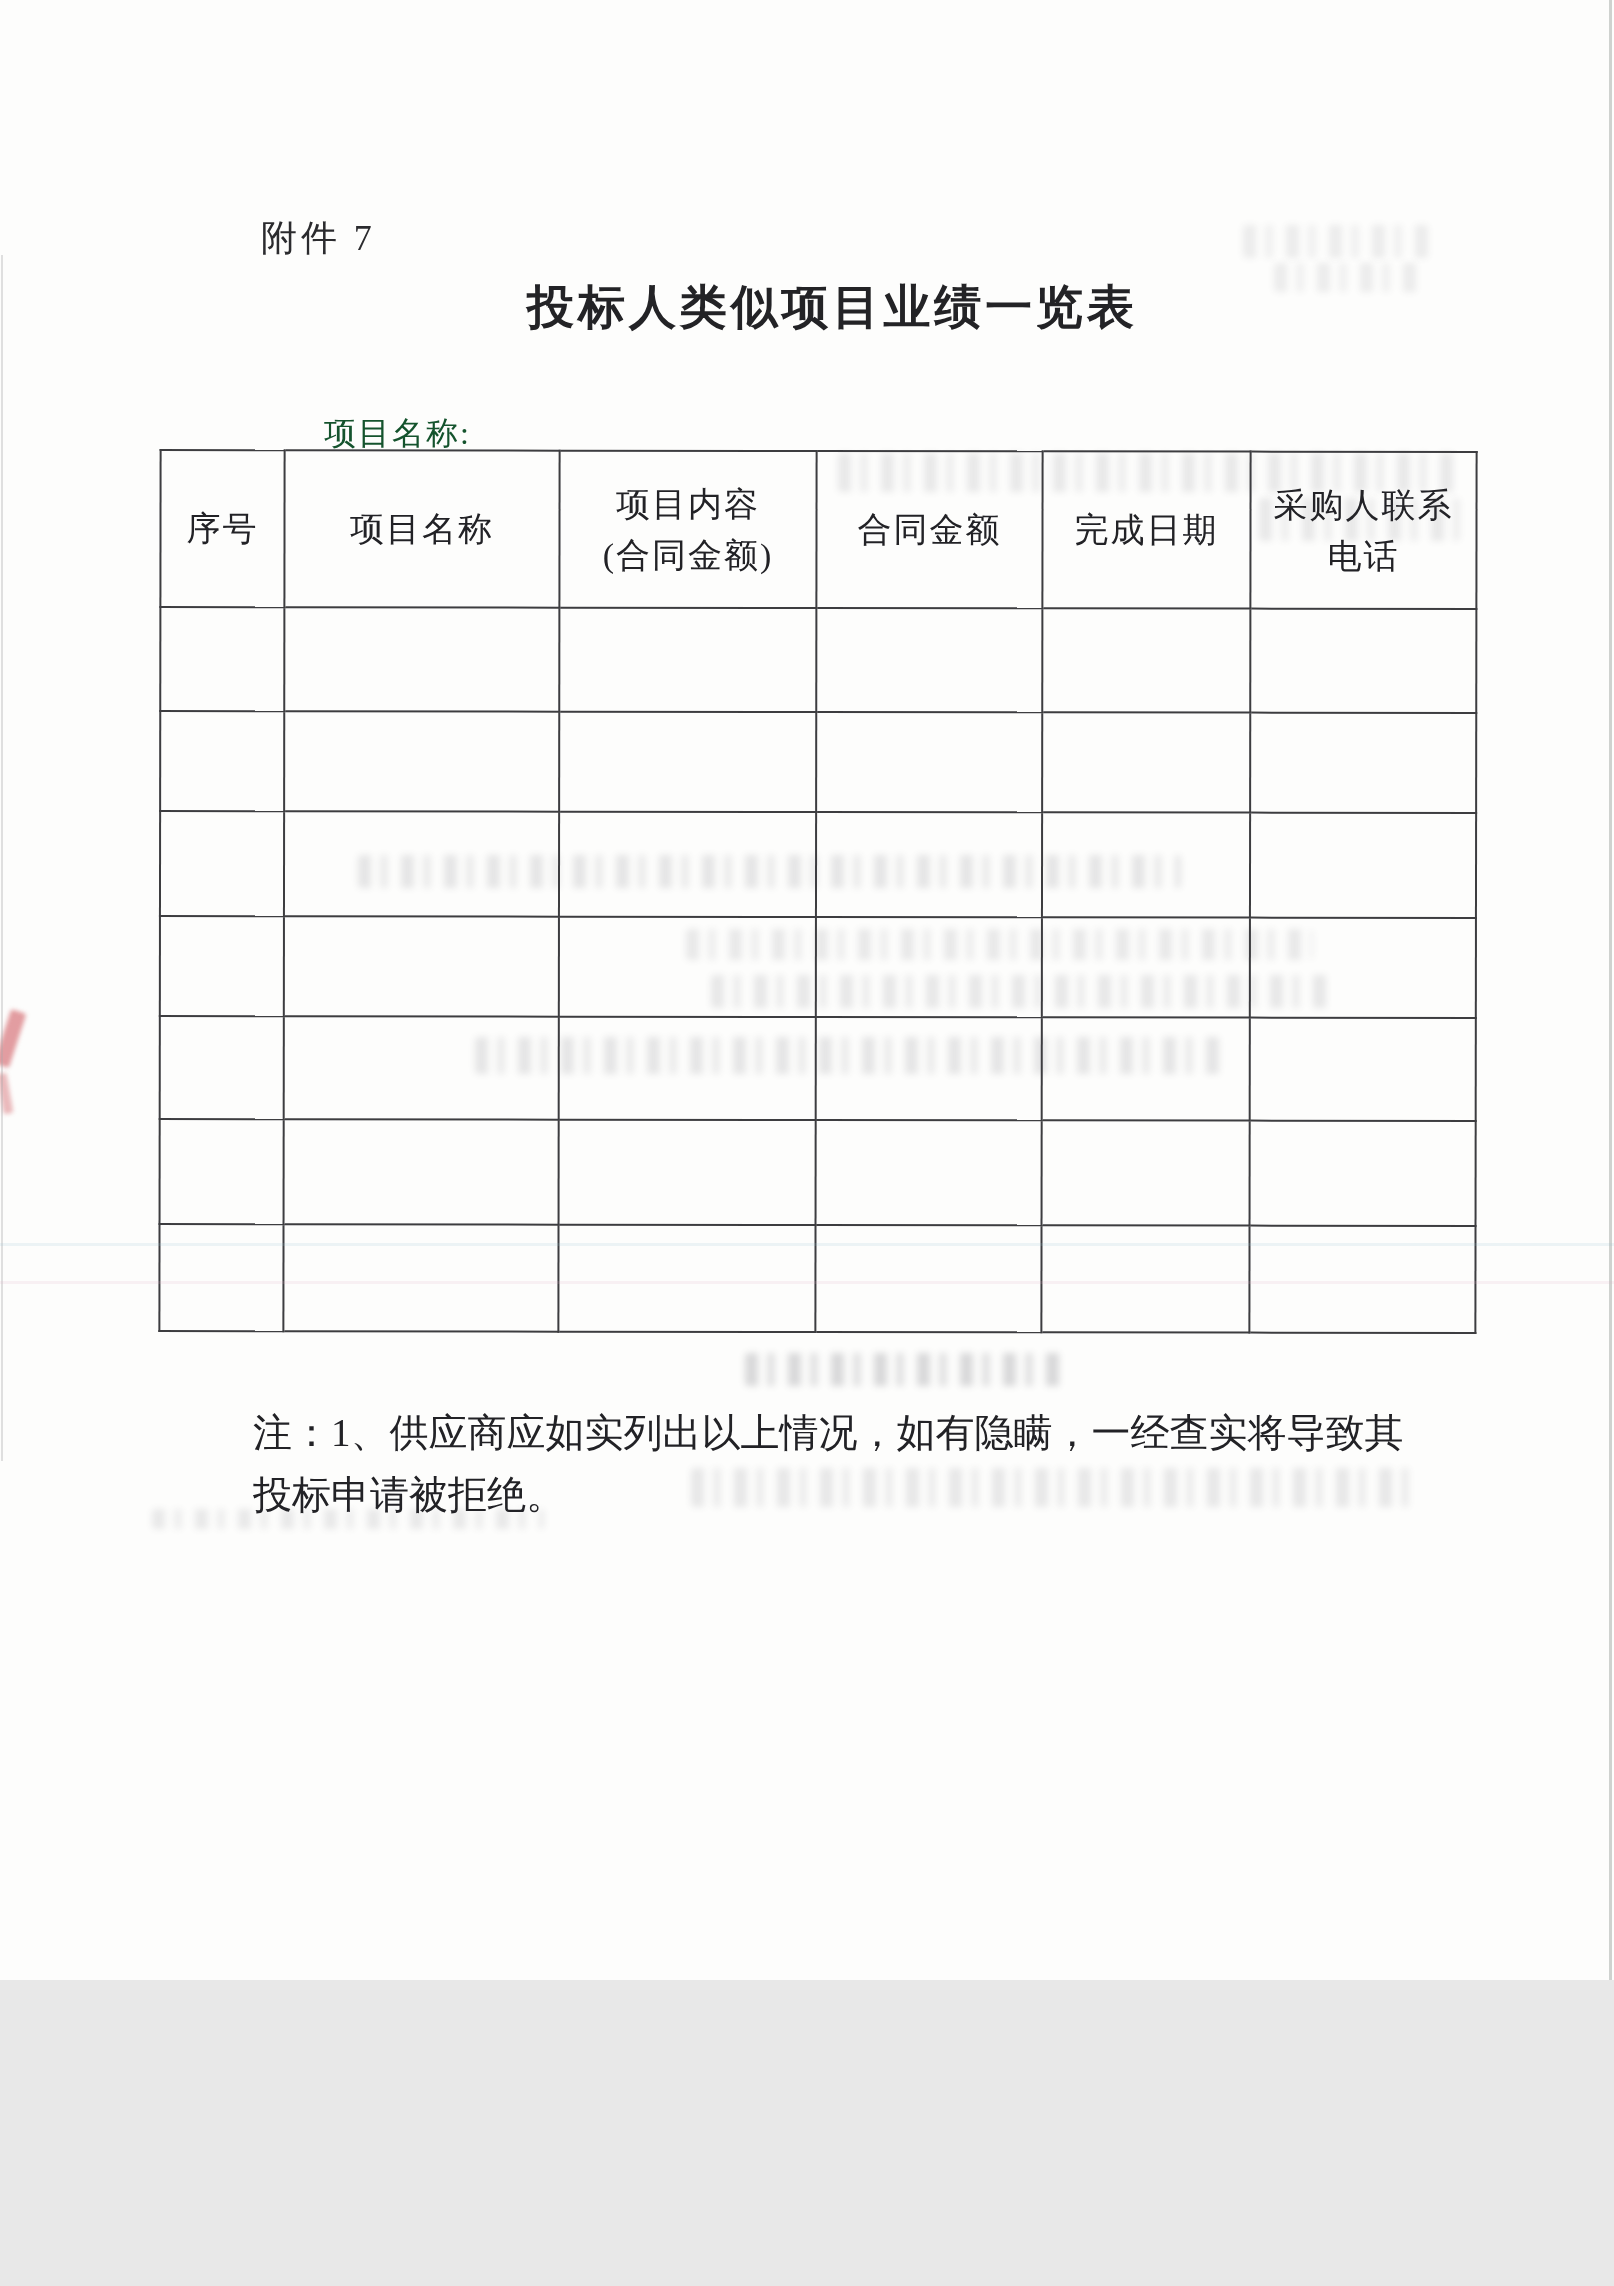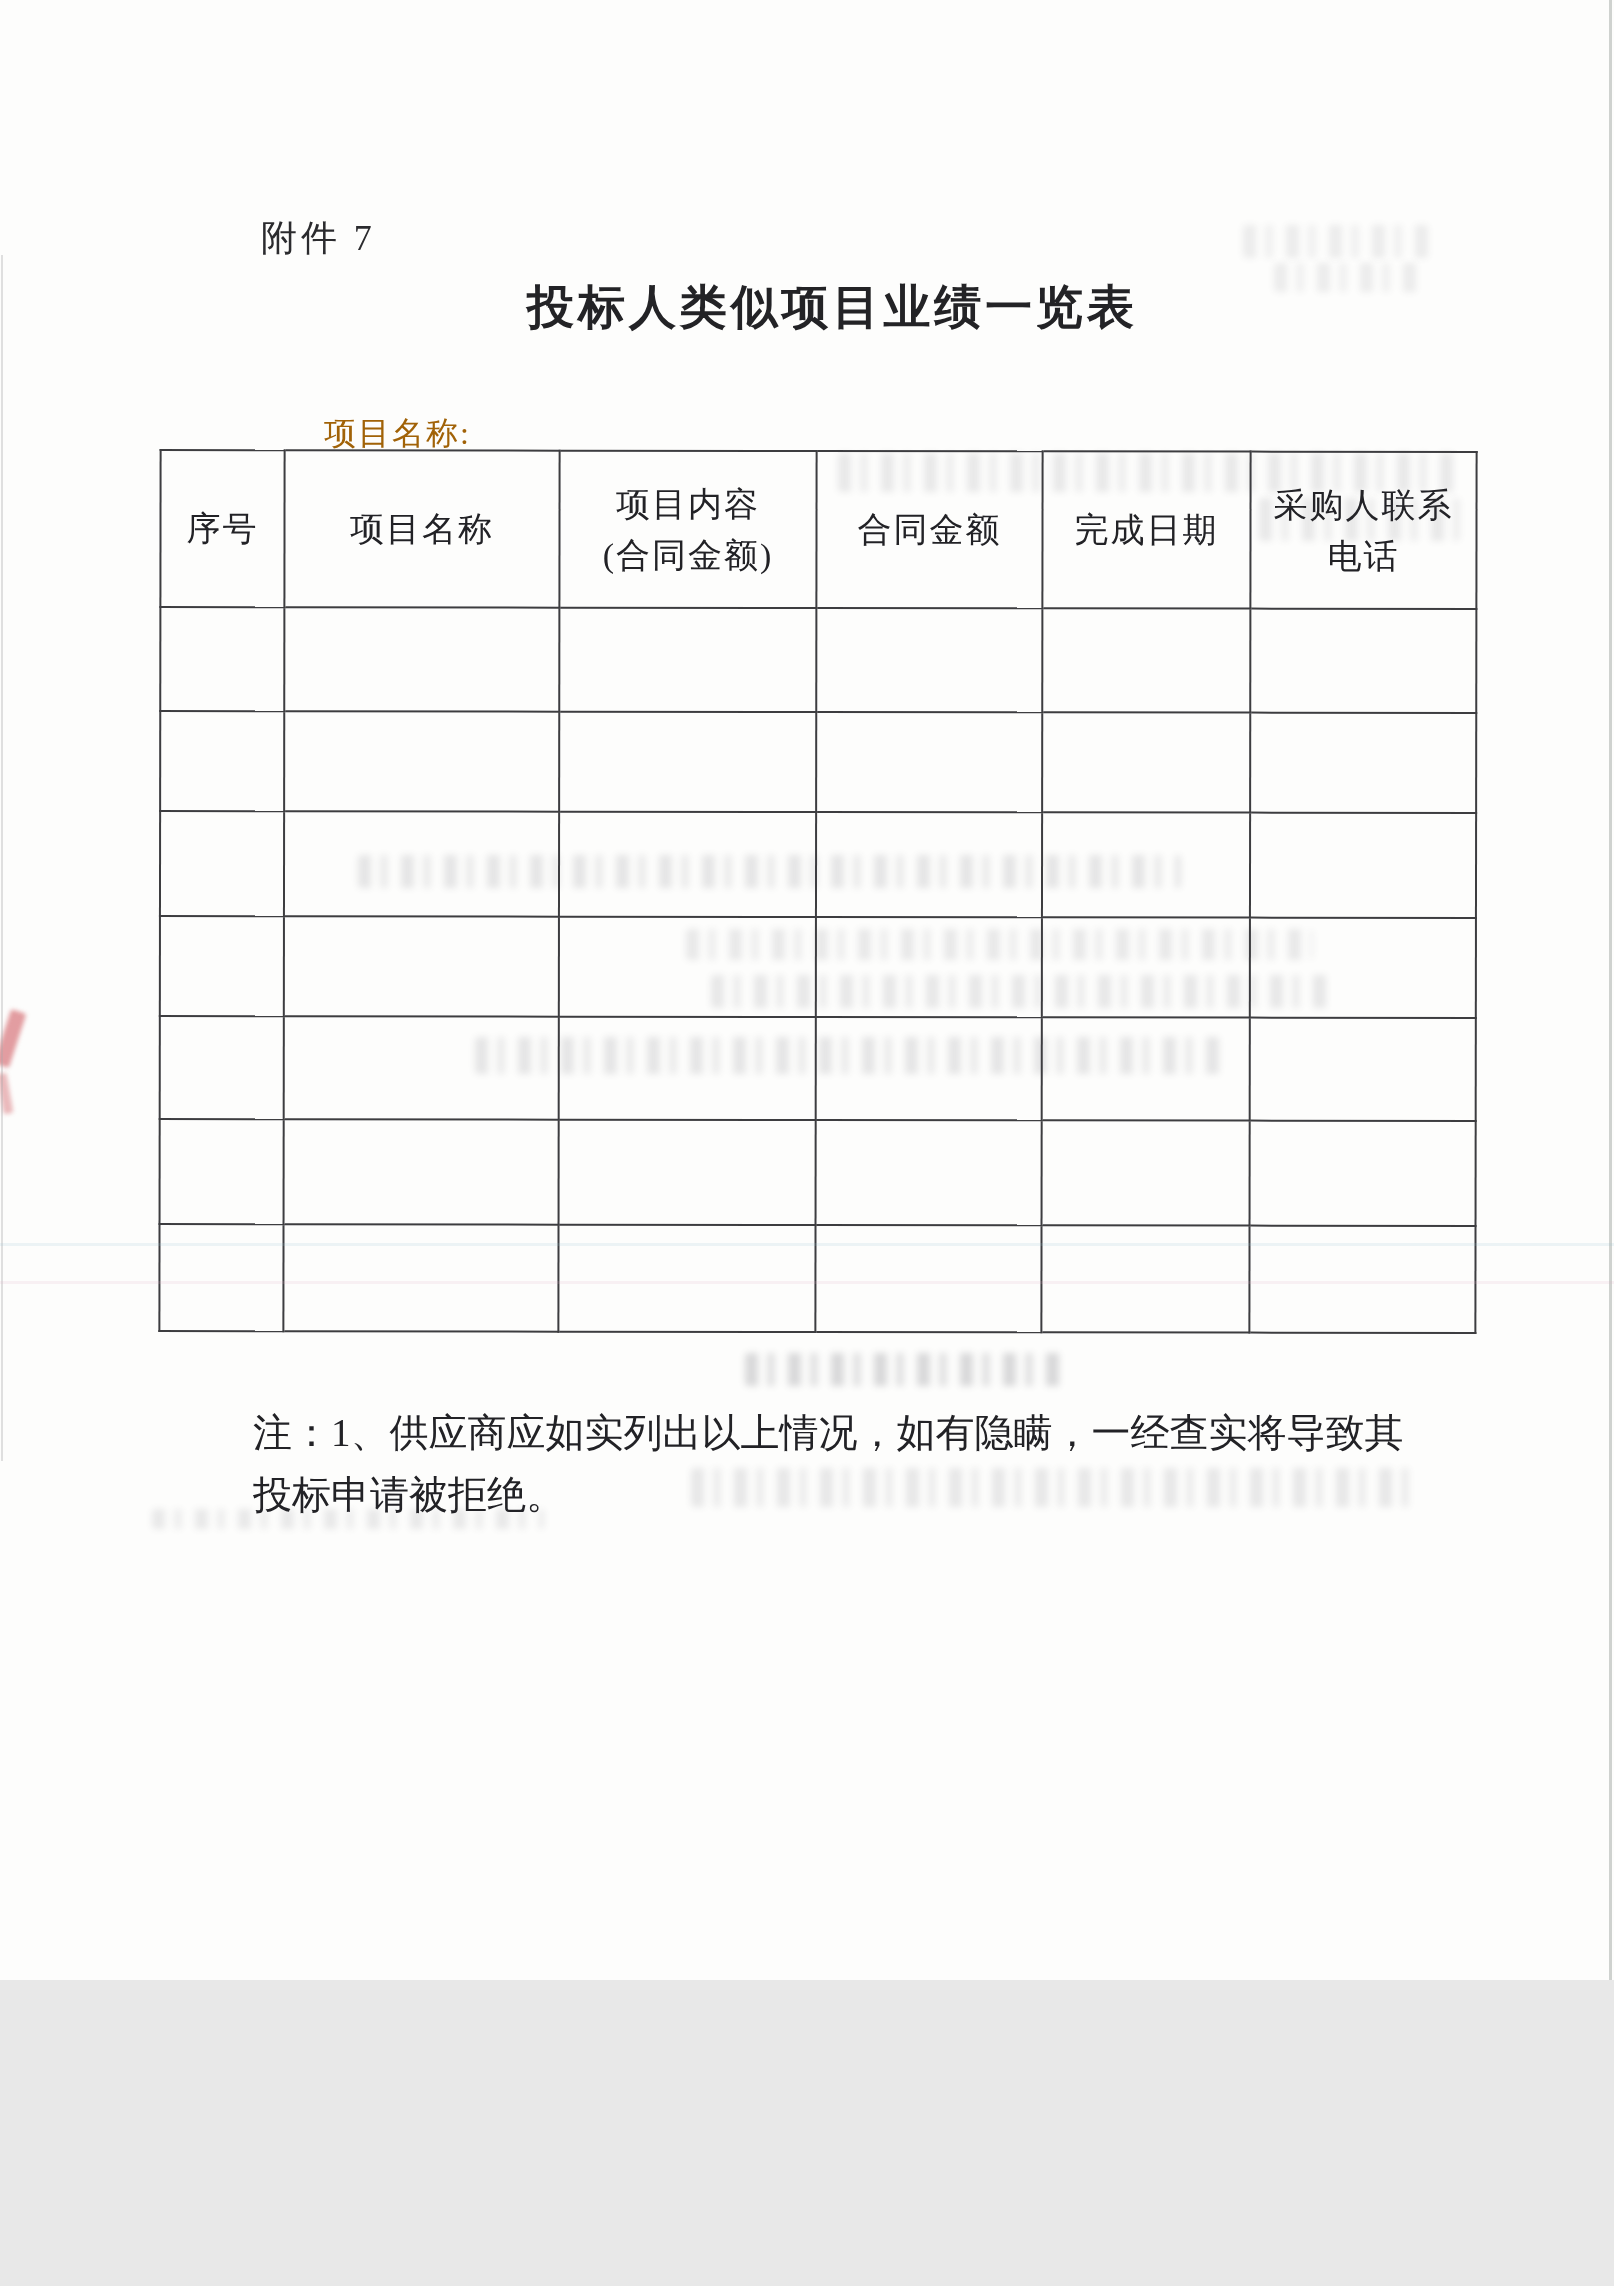--- a/index.html
+++ b/index.html
@@ -18,21 +18,21 @@
   }
   .title{
     position:absolute;left:50%;top:276px;margin:0;
     transform:translateX(-50%) translateX(25.5px);
     font-family:Liberation Serif, serif;
     font-size:47px;font-weight:700;color:#232326;
     letter-spacing:3.9px;white-space:nowrap;
   }
   .project-name{
     position:absolute;left:324px;top:412px;
-    font-size:32px;color:#a16207;letter-spacing:2px;
+    font-size:32px;color:#14532d;letter-spacing:2px;
   }
   table.perf{
     position:absolute;left:159px;top:450px;
     width:1317px;height:880px;
     border-collapse:collapse;table-layout:fixed;
     transform:rotate(0.08deg);
   }
   table.perf th, table.perf td{
     border:2px solid #3d3d40;
     padding:0;margin:0;

